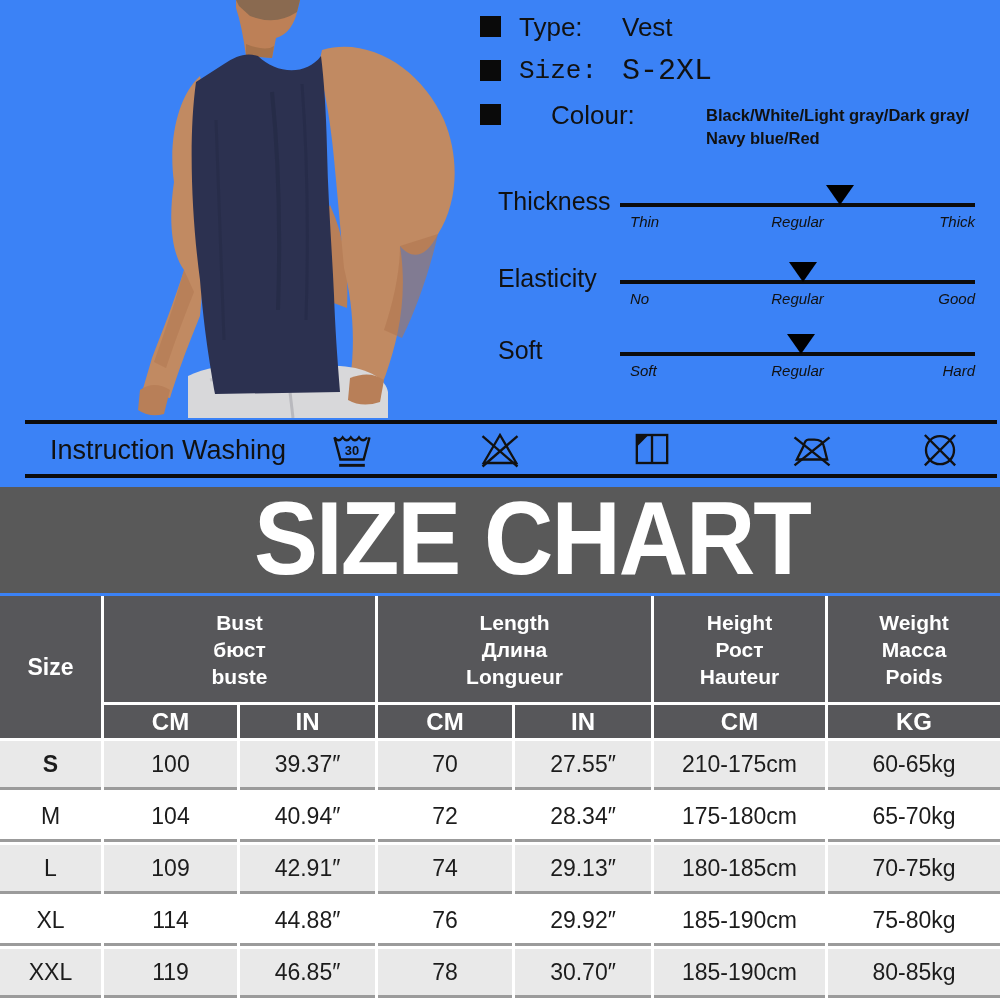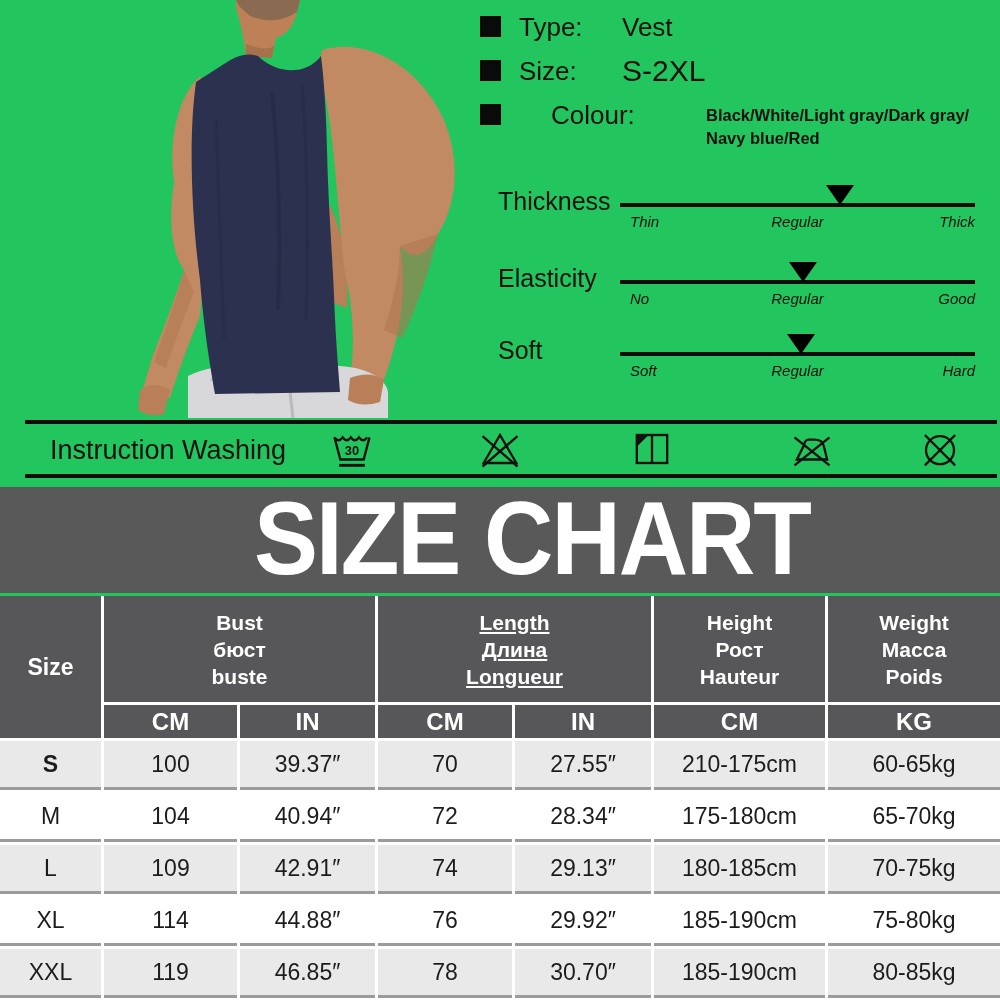--- a/index.html
+++ b/index.html
@@ -1,16 +1,16 @@
 <!DOCTYPE html>
 <html><head>
 <meta charset="utf-8">
 <style>
   html,body{margin:0;padding:0;background:#fff;}
-  .page{position:relative;width:1000px;height:1000px;background:#22c55e;overflow:hidden;
+  .page{position:relative;width:1000px;height:1000px;background:#3b82f6;overflow:hidden;
         font-family:"Liberation Sans",sans-serif;color:#111;}
 
   
   .photo{position:absolute;left:40px;top:0;width:440px;height:418px;}
 
   
   .details{position:absolute;left:480px;top:0;width:520px;height:418px;}
   .detail-row{position:absolute;left:0;display:flex;align-items:flex-start;}
   .bullet{width:21px;height:21px;background:#0a0a0a;margin-top:4px;flex:0 0 auto;}
   .dlabel{font-size:26px;margin-left:18px;width:95px;}
@@ -43,21 +43,21 @@
                transform:scaleY(1.08);white-space:nowrap;}
 
   
   .table{position:absolute;left:0;top:596px;width:1000px;height:410px;background:#fff;
          display:grid;grid-template-columns:101px 133px 135px 134px 136px 171px 1fr;
          grid-template-rows:106px 33px repeat(5,49px);gap:3px;}
   .hc{background:#57575a;color:#fff;font-weight:bold;display:flex;flex-direction:column;
       align-items:center;justify-content:center;font-size:21px;line-height:27px;}
   .hc.size{grid-row:1/3;grid-column:1;font-size:23px;}
   .hc.g-bust{grid-column:2/4;}
-  .hc.g-len{grid-column:4/6;text-decoration:underline;}
+  .hc.g-len{grid-column:4/6;}
   .hc.sub{font-size:24px;line-height:24px;}
   .bc{display:flex;align-items:center;justify-content:center;font-size:23px;color:#1c1c1c;
       border-bottom:3px solid #9b9b9b;box-sizing:border-box;}
   .row-alt{background:#e9e9e9;}
   .row-wht{background:#ffffff;}
   .bc.szS{font-weight:bold;}
 </style>
 </head>
 <body>
 
@@ -99,21 +99,21 @@
   </div>
 
   <div class="details">
 
     <div class="detail-row" style="top:12px;">
       <span class="bullet"></span>
       <span class="dlabel">Type:</span>
       <span class="dvalue">Vest</span>
     </div>
 
-    <div class="detail-row" style="top:56px;">
+    <div class="detail-row" style="top:56px;font-family:Liberation Mono, monospace;">
       <span class="bullet"></span>
       <span class="dlabel">Size:</span>
       <span class="dvalue big">S-2XL</span>
     </div>
 
     <div class="detail-row" style="top:100px;gap:32px;">
       <span class="bullet"></span>
       <span class="dlabel">Colour:</span>
       <span class="dvalue small">
         <span>Black/White/Light gray/Dark gray/</span><br>

